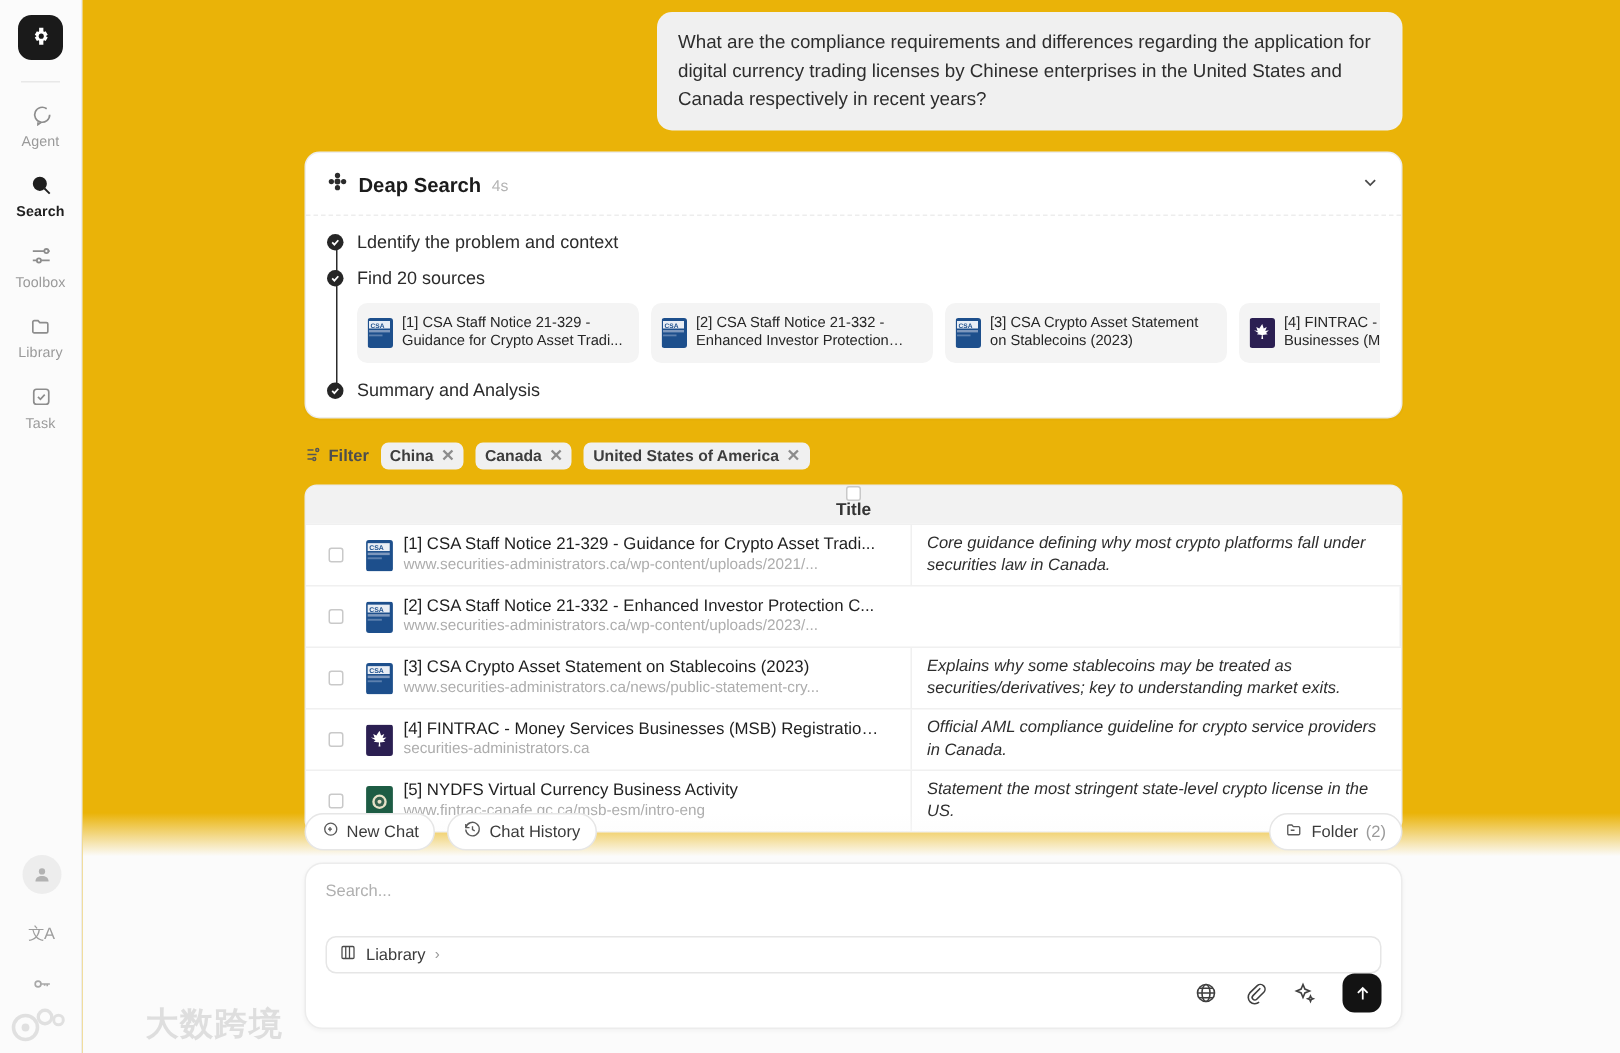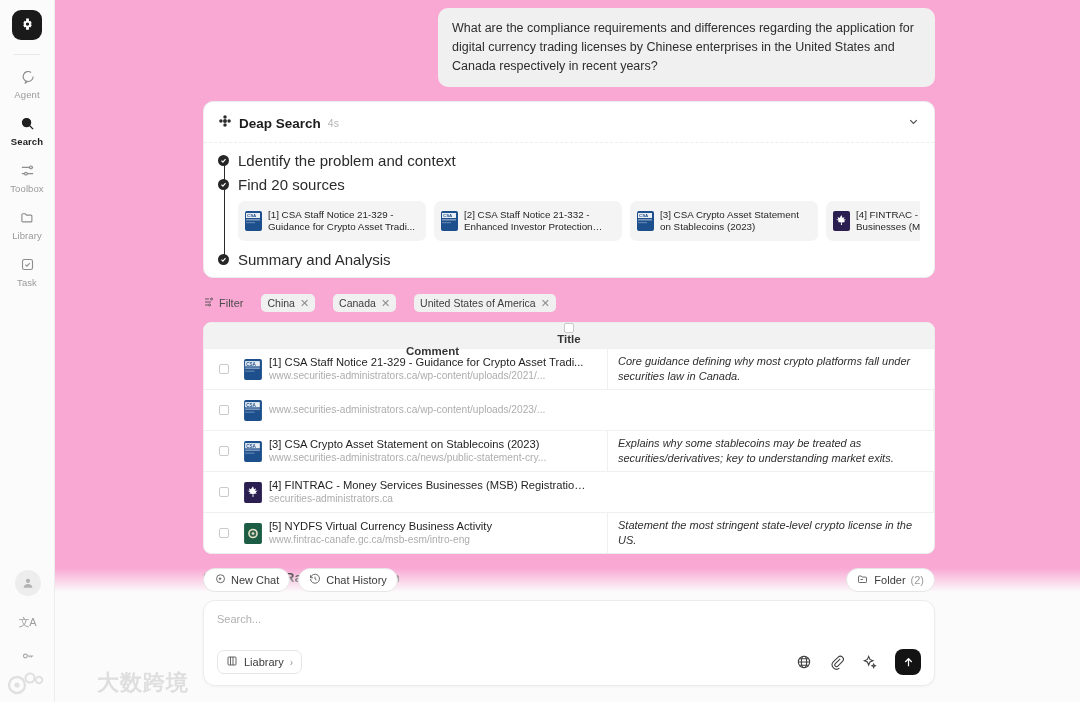--- a/index.html
+++ b/index.html
@@ -50,21 +50,21 @@
   .sb-mini .tr { font-size: 11px; color:#9d9d9d; letter-spacing:-.5px; }
 
   .watermark {
     position: absolute; left: 6px; bottom: 4px;
     display: flex; align-items: center; gap: 5px;
     opacity: .20; pointer-events: none; z-index: 50;
   }
   .wm-cn { font-size: 22px; font-weight: bold; color: #6f6f6f; letter-spacing: 1px; margin-left: 44px; }
 
   
-  .main { flex: 1; position: relative; height: 702px; background: #f9a8d4; overflow: hidden; }
+  .main { flex: 1; position: relative; height: 702px; background: #eab308; overflow: hidden; }
   .scroll { padding: 0 0 0 0; }
 
   .q-row { display:flex; justify-content:flex-end; padding: 8px 145px 0 0; }
   .q-bubble {
     background: #f0f0f0; border-radius: 10px;
     padding: 11px 14px; max-width: 497px;
     font-size: 12.5px; line-height: 19px; color: #2d2d2d;
   }
 
   .card {
@@ -86,40 +86,40 @@
     position:absolute; left: 19.5px; top: 18px; bottom: 20px;
     width: 1.5px; background: #2b2b2b;
   }
   .step { display:flex; align-items:flex-start; gap: 9px; position:relative; }
   .step + .step { margin-top: 9px; }
   .dot {
     width: 11px; height: 11px; border-radius: 50%;
     background:#262626; flex: 0 0 11px; margin-top: 2px; z-index:2;
     display:flex; align-items:center; justify-content:center; color:#fff;
   }
-  .step-txt { font-size: 15px; color:#2b2b2b; line-height: 15px; }
+  .step-txt { font-size: 12px; color:#2b2b2b; line-height: 15px; }
 
   .src-row {
     display:flex; gap: 8px; margin: 9px 0 0 20px;
     overflow: hidden; height: 40px;
   }
   .src-card {
     flex: 0 0 188px; height: 40px;
     background:#f4f4f4; border-radius: 7px;
     display:flex; align-items:center; gap:6px;
     padding: 5px 7px; cursor:pointer;
   }
   .src-thumb { width:17px; height:20px; flex:0 0 17px; border-radius:2px; overflow:hidden; }
   .src-name { font-size: 9.8px; color:#262626; line-height: 12px;
               display:-webkit-box; -webkit-line-clamp:2; -webkit-box-orient:vertical; overflow:hidden; }
 
   
   .sec { margin: 16px 145px 0 148px; }
   .sec-h { font-size: 13.5px; font-weight: bold; color:#1c1c1c; }
-  .filters { display:flex; gap:18px; margin-top: 8px; }
+  .filters { display:flex; gap:8px; margin-top: 8px; font-weight: bold; }
   .f-lbl { font-size: 11px; color:#4d4d4d; display:flex; align-items:center; gap:4px; }
   .chip {
     background:#f0f0f0; border-radius: 5px; padding: 3px 6px;
     font-size: 10.5px; color:#3d3d3d; display:flex; align-items:center; gap:5px;
     cursor:pointer;
   }
   .chip .x { color:#8c8c8c; font-size: 11px; line-height:1; cursor:pointer; }
 
   .tbl {
     margin-top: 10px; background:#fff; border:1px solid #ececec; border-radius: 8px;
@@ -159,21 +159,21 @@
     display:flex; align-items:center; gap:5px; cursor:pointer; margin-right: 8px;
   }
   .pill .cnt { color:#9a9a9a; }
   .spacer { flex:1; }
   .composer {
     background:#fff; border:1px solid #ececec; border-radius: 12px;
     box-shadow: 0 1px 3px rgba(0,0,0,.04);
     padding: 12px 13px 10px 13px;
   }
   .c-input { font-size: 11px; color:#b0b0b0; min-height: 22px; }
-  .c-bar { display:flex; align-items:center; margin-top: 14px; }
+  .c-bar { display:flex; margin-top: 14px; flex-direction: column; }
   .lib-btn {
     border:1px solid #e6e6e6; border-radius:7px; background:#fff;
     padding: 4px 8px; font-size: 11px; color:#3b3b3b;
     display:flex; align-items:center; gap:6px; cursor:pointer;
   }
   .lib-btn .arrow { color:#9a9a9a; font-size:10px; }
   .c-icons { margin-left:auto; display:flex; align-items:center; gap: 17px; }
   .c-ico { color:#3f3f3f; cursor:pointer; display:flex; }
   .send {
     width: 26px; height: 26px; border-radius: 8px; background:#131313;
@@ -399,21 +399,20 @@
             <span class="x">✕</span>
           </span>
         </div>
 
         <div class="tbl">
           <div class="thead">
             <span class="th-ck">
               <span class="ck sel"></span>
             </span>
             <span class="th-title">Title</span>
-            <span class="th-cmt">Comment</span>
           </div>
 
           <div class="trow">
             <span class="td-ck">
                 <span class="ck"></span>
               </span>
             <span class="td-title">
               <span class="r-thumb">
                 <svg width="18" height="21" viewBox="0 0 17 20">
                   <rect width="17" height="20" fill="#1d4f8c"></rect>
@@ -439,20 +438,21 @@
               <span class="r-thumb">
                 <svg width="18" height="21" viewBox="0 0 17 20">
                   <rect width="17" height="20" fill="#1d4f8c"></rect>
                     <rect x="1" y="2" width="14" height="5" fill="#e9eef5"></rect>
                   <text x="2" y="6.4" font-size="4.4" font-family="Liberation Sans, sans-serif" font-weight="bold" fill="#1d4f8c">CSA</text>
                   <rect x="1" y="8" width="14" height="1.6" fill="#7e98bd"></rect>
                     <rect x="1" y="11" width="9" height="1.2" fill="#5d80ae"></rect>
                 </svg>
               </span>
               <span class="r-txt">
+                <span class="r-title" style="display:block">[2] CSA Staff Notice 21-332 - Enhanced Investor Protection C...</span>
                 <span class="r-url" style="display:block">www.securities-administrators.ca/wp-content/uploads/2023/...</span>
               </span>
             </span>
           </div>
 
           <div class="trow">
             <span class="td-ck">
                 <span class="ck"></span>
               </span>
             <span class="td-title">
@@ -482,20 +482,21 @@
                 <svg width="18" height="21" viewBox="0 0 17 20">
                   <rect width="17" height="20" fill="#2b1f52"></rect>
                   <path d="M8.5 4l1 3 2-1-1 2.6 2.4-.4-1.9 1.8 1.2.9-3.4.5.3 2.6h-1.2l.3-2.6-3.4-.5 1.2-.9L3 8.2l2.4.4L4.5 6l2 1z" fill="#fff"></path>
                 </svg>
               </span>
               <span class="r-txt">
                 <span class="r-title" style="display:block">[4] FINTRAC - Money Services Businesses (MSB) Registration...</span>
                 <span class="r-url" style="display:block">securities-administrators.ca</span>
               </span>
             </span>
+            <span class="td-cmt">Official AML compliance guideline for crypto service providers in Canada.</span>
           </div>
 
           <div class="trow">
             <span class="td-ck">
                 <span class="ck"></span>
               </span>
             <span class="td-title">
               <span class="r-thumb">
                 <svg width="18" height="21" viewBox="0 0 17 20">
                   <rect width="17" height="20" fill="#1d5c44"></rect>

